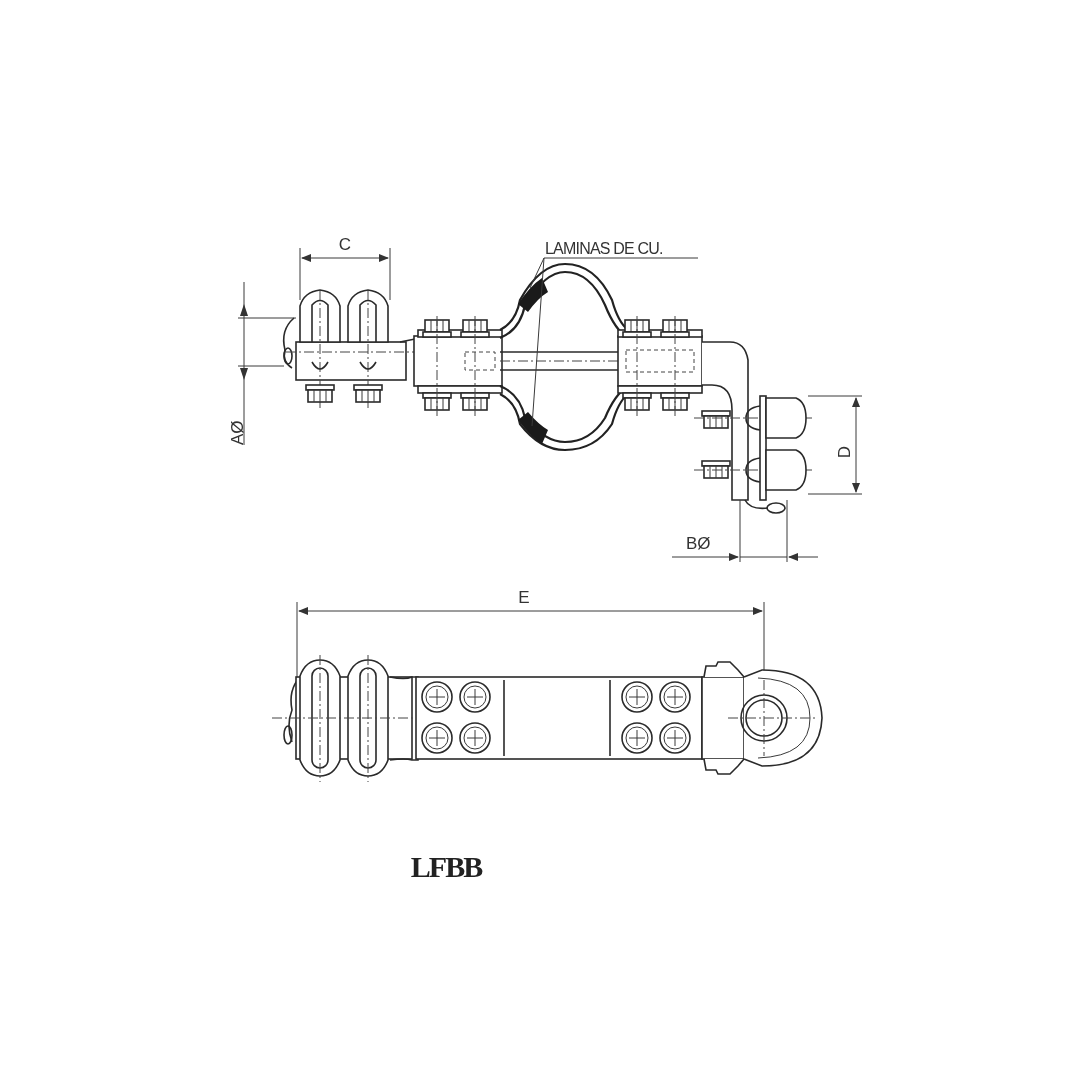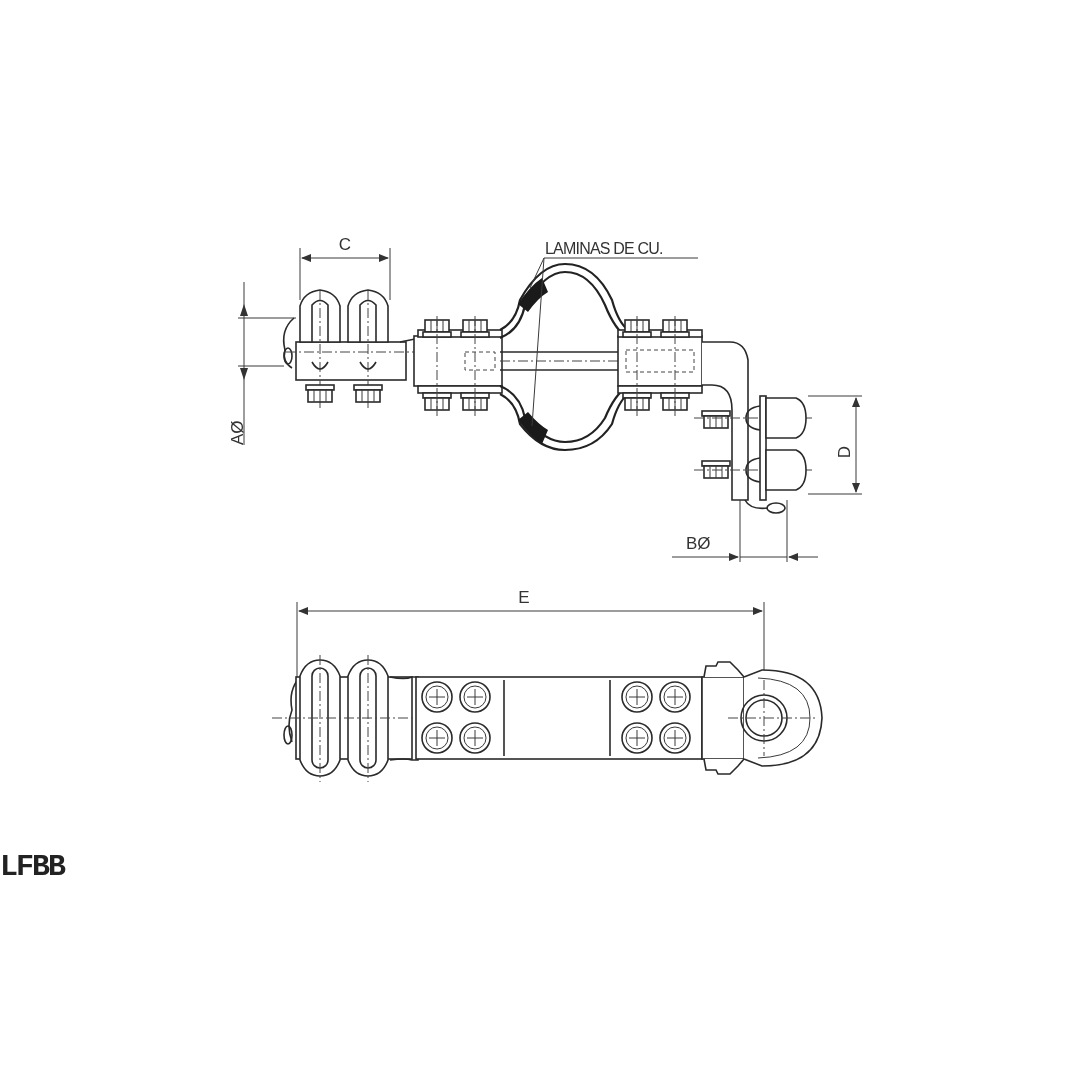--- a/index.html
+++ b/index.html
@@ -8,22 +8,22 @@
   .ln { stroke: #2a2a2a; stroke-width: 1.6; fill: none; }
   .thk { stroke: #222; stroke-width: 2.2; fill: none; }
   .thin { stroke: #3a3a3a; stroke-width: 1; fill: none; }
   .dash { stroke: #444; stroke-width: 1; fill: none; stroke-dasharray: 10 3 2 3; }
   .hid { stroke: #444; stroke-width: 1; fill: none; stroke-dasharray: 4 3; }
   .fillw { fill: #ffffff; stroke: #2a2a2a; stroke-width: 1.6; }
   .blk { fill: #1a1a1a; }
   .dimtxt { font-family: "Liberation Sans", sans-serif; font-size: 17px; fill: #333; }
   .lbl { font-family: "Liberation Sans", sans-serif; font-size: 16px; fill: #333; letter-spacing: -0.8px; }
   .title {
-    position: absolute; left: 0; width: 892px; top: 850px; 
-    font-family: Liberation Mono, monospace; font-weight: bold; font-size: 30px;
+    position: absolute; left: 0; width: 892px; top: 850px; text-align: center;
+    font-family: Liberation Serif, serif; font-weight: bold; font-size: 30px;
     color: #222; letter-spacing: -2px;
   }
 </style>
 </head>
 <body>
 
 <svg width="1080" height="1080" viewBox="0 0 1080 1080">
   <defs>
     <marker id="arr" markerWidth="10" markerHeight="8" refX="9" refY="4" orient="auto" markerUnits="userSpaceOnUse">
       <path d="M0,0 L10,4 L0,8 z" fill="#333"></path>

